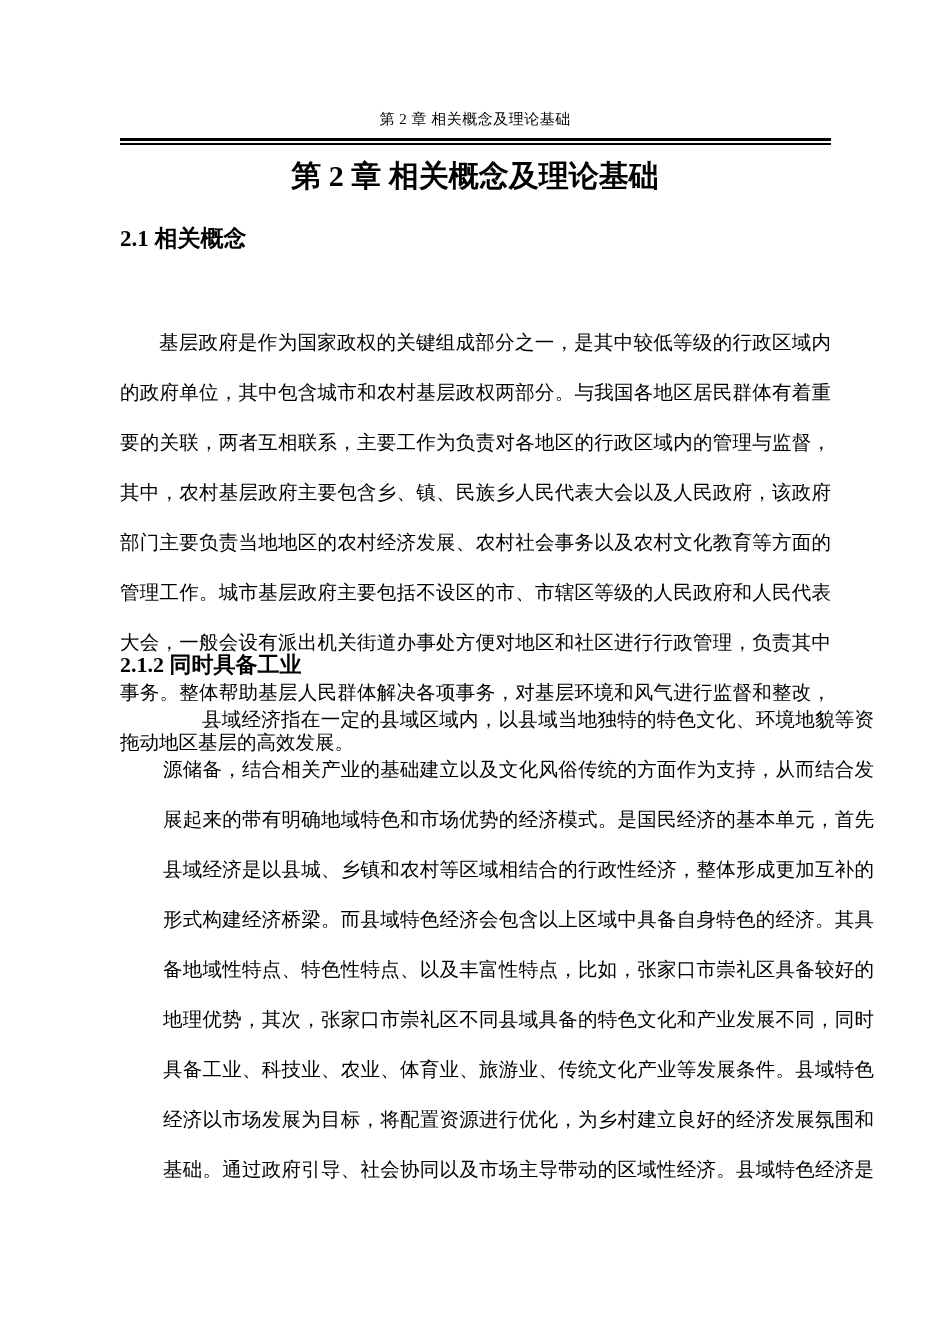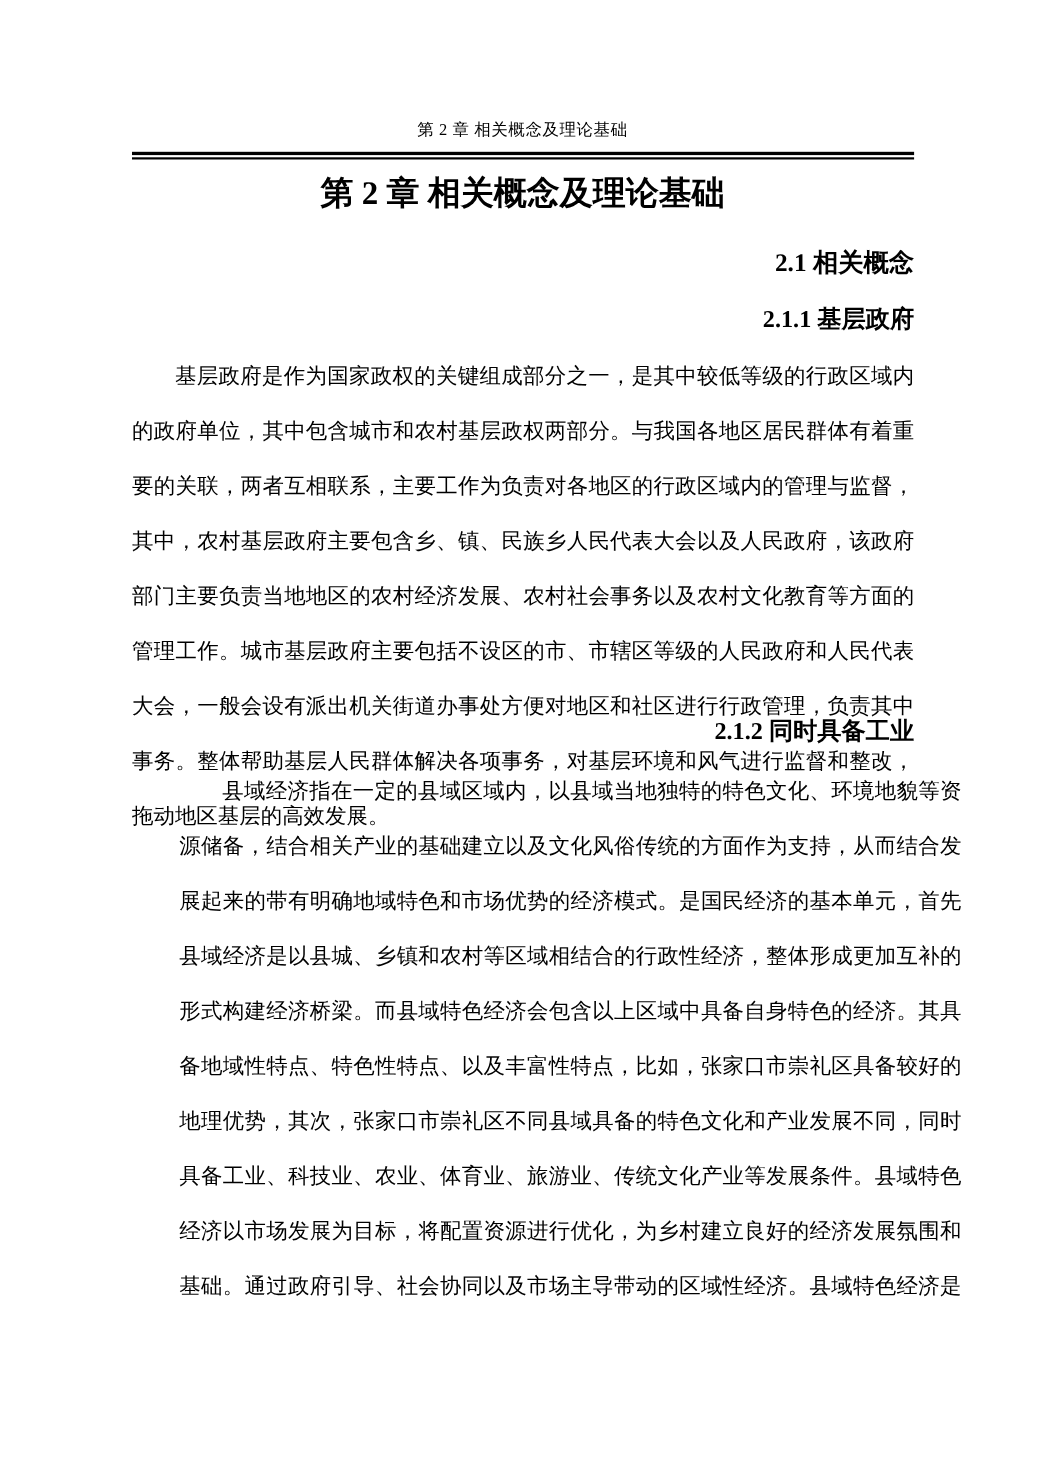--- a/index.html
+++ b/index.html
@@ -57,21 +57,20 @@
   }
   .section-heading {
     position: absolute;
     left: 120px;
     width: 711px;
     margin: 0;
     font-size: 23px;
     line-height: 30px;
     font-weight: bold;
     font-family: "Liberation Serif", "DejaVu Serif", serif;
-    text-align: right;
   }
   #sec-2-1      { top: 224px; }
   #sec-2-1-1    { top: 275px; font-size: 22px; }
   #sec-2-1-2    { top: 650px; font-size: 22px; }
   .body-para {
     position: absolute;
     left: 120px;
     width: 711px;
     margin: 0;
     font-size: 19.5px;
@@ -104,21 +103,20 @@
 
   <div class="header-rule">
     <div class="rule-thick"></div>
     <div class="rule-thin"></div>
   </div>
 
   <h1 class="chapter-title">第 2 章 相关概念及理论基础</h1>
 
   <h2 class="section-heading" id="sec-2-1">2.1 相关概念</h2>
 
-  <h3 class="section-heading" id="sec-2-1-1">2.1.1 基层政府</h3>
 
   <p class="body-para" id="para-2-1-1">基层政府是作为国家政权的关键组成部分之一，是其中较低等级的行政区域内的政府单位，其中包含城市和农村基层政权两部分。与我国各地区居民群体有着重要的关联，两者互相联系，主要工作为负责对各地区的行政区域内的管理与监督，其中，农村基层政府主要包含乡、镇、民族乡人民代表大会以及人民政府，该政府部门主要负责当地地区的农村经济发展、农村社会事务以及农村文化教育等方面的管理工作。城市基层政府主要包括不设区的市、市辖区等级的人民政府和人民代表大会，一般会设有派出机关街道办事处方便对地区和社区进行行政管理，负责其中事务。整体帮助基层人民群体解决各项事务，对基层环境和风气进行监督和整改，拖动地区基层的高效发展。</p>
 
   <h3 class="section-heading" id="sec-2-1-2">2.1.2 同时具备工业</h3>
 
   <p class="body-para" id="para-2-1-2">县域经济指在一定的县域区域内，以县域当地独特的特色文化、环境地貌等资源储备，结合相关产业的基础建立以及文化风俗传统的方面作为支持，从而结合发展起来的带有明确地域特色和市场优势的经济模式。是国民经济的基本单元，首先县域经济是以县城、乡镇和农村等区域相结合的行政性经济，整体形成更加互补的形式构建经济桥梁。而县域特色经济会包含以上区域中具备自身特色的经济。其具备地域性特点、特色性特点、以及丰富性特点，比如，张家口市崇礼区具备较好的地理优势，其次，张家口市崇礼区不同县域具备的特色文化和产业发展不同，同时具备工业、科技业、农业、体育业、旅游业、传统文化产业等发展条件。县域特色经济以市场发展为目标，将配置资源进行优化，为乡村建立良好的经济发展氛围和基础。通过政府引导、社会协同以及市场主导带动的区域性经济。县域特色经济是由市场产业机制和相关资源配置机制等核心组成进行构建，县域特色经济在国家发展的重视下，具备且带动着着城乡融合以及乡村振兴的作用，并在开展县域特色经济的同时开拓了丰富的岗位，推动了张家口市崇礼区县域的就业发展，为县域公众群体提供多样的就业机会，拓展了张家口市崇礼区县域的影响力以及竞争力，有效</p>
 
   <div class="page-number">5</div>
 
 </div>

